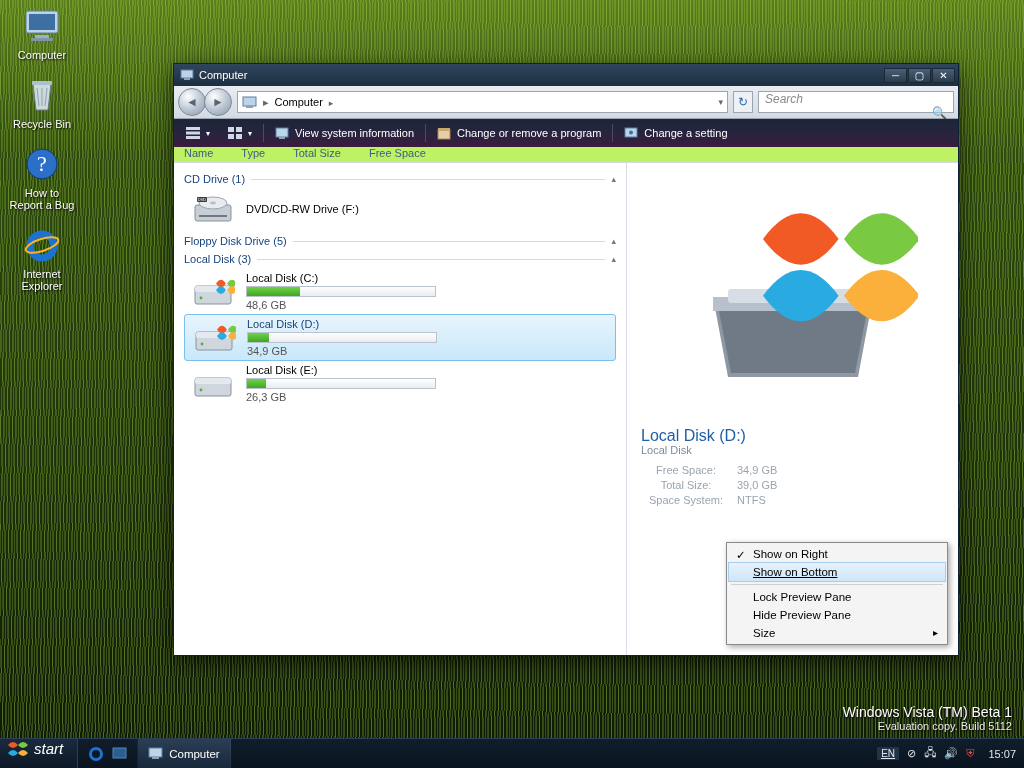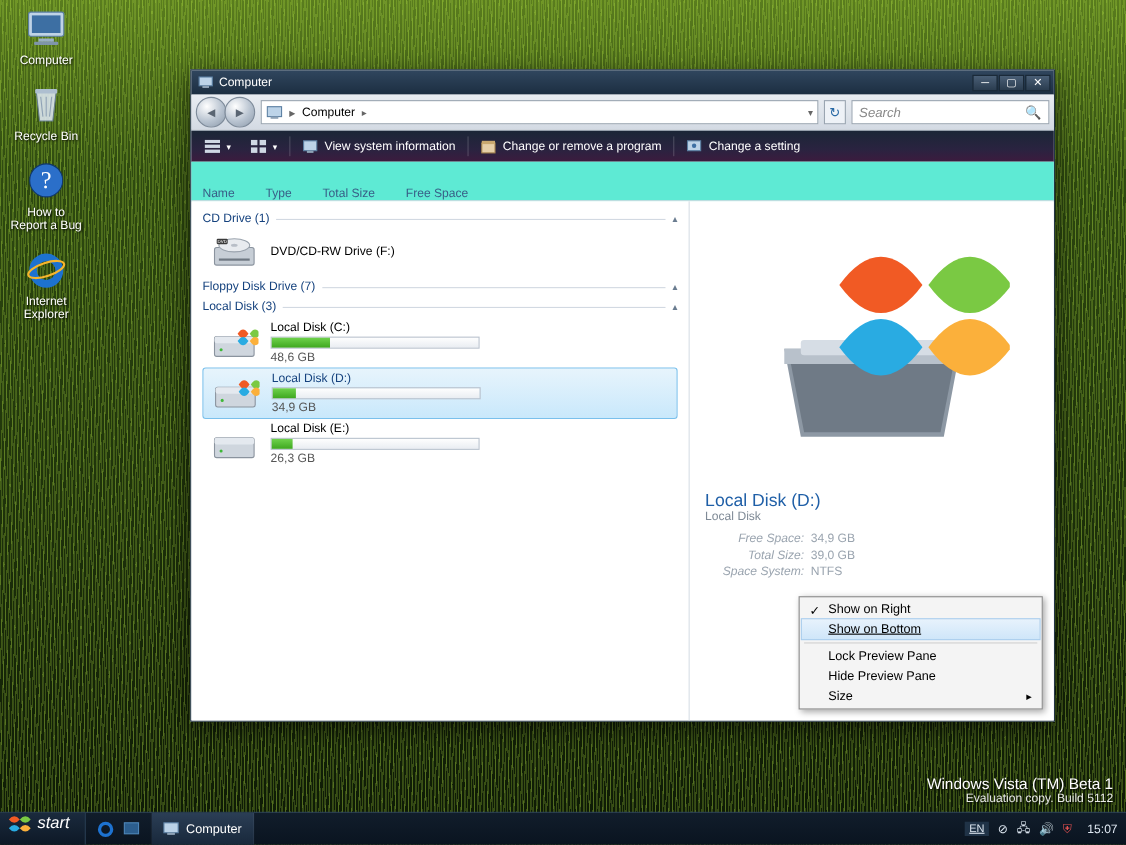--- a/index.html
+++ b/index.html
@@ -90,38 +90,38 @@
   color:#5a6572;
 }
 .nbtn + .nbtn { margin-left: -2px; }
 .addr-bar {
   flex:1; height: 22px; background:#fff; border:1px solid #9aa5b1;
   display:flex; align-items:center; padding: 0 4px; gap:6px; font-size:11px;
 }
 .addr-bar .crumb::after { content: "▸"; margin-left: 6px; color:#666; font-size:9px; }
 .addr-bar .drop { margin-left:auto; color:#666; font-size:9px; }
 .refresh-btn { width:20px; height:22px; border:1px solid #9aa5b1; background:#eef2f7; display:flex; align-items:center; justify-content:center; color:#2a6aa6; }
-.search-box { width: 180px; height:22px; border:1px solid #9aa5b1; background:#fff; display:flex; align-items:center; padding:0 6px; color:#888; font-style:italic; }
+.search-box { width: 196px; height:22px; border:1px solid #9aa5b1; background:#fff; display:flex; padding:0 6px; color:#888; font-style:italic;flex-direction:column; }
 .search-box .mag { margin-left:auto; color:#4a6ea0; font-style:normal; }
 
 .cmd-bar {
   height: 28px;
   background: linear-gradient(to bottom, #1b2637, #2a2340 60%, #3c1b3e);
   display:flex; align-items:center; gap:2px; padding:0 4px;
   color:#fff; font-size:11px;
 }
 .cmd-item { display:flex; align-items:center; gap:6px; padding:0 8px; height:22px; }
 .cmd-item .drop { font-size:8px; }
 .vsep { width:1px; height:18px; background: rgba(255,255,255,.18); margin:0 1px; }
 
 .col-head {
-  height:36px; border-bottom:1px solid #d5dbe3;
-  display:flex; align-items:flex-end; padding:0 10px; gap:28px;
+  height:16px; border-bottom:1px solid #d5dbe3;
+  display:flex; align-items:flex-start; padding:0 10px; gap:28px;
   color:#385f87; font-size:11px;
-  background: #5eead4;
+  background: #bef264;
 }
 .col-head span { cursor:default; }
 
 .content { flex:1; display:flex; background:#fff; min-height:0; }
 .listing { flex:1; overflow:auto; padding: 4px 10px; }
 .preview { width: 332px; border-left:1px solid #d8dee6; padding: 8px 14px; overflow:hidden; position:relative; display:flex; flex-direction:column; }
 .group-hd {
   display:flex; align-items:center; gap:6px;
   color:#15427e; font-size:11px; margin: 6px 0 4px;
 }
@@ -146,21 +146,21 @@
 
 .preview-big {
   flex:0 0 auto;
   height: 252px;
   display:flex; align-items:center; justify-content:center;
 }
 .preview-meta { margin-top: 4px; }
 .preview-meta .title { font-size: 16px; color:#1f5fa7; }
 .preview-meta .sub { font-size: 11px; color:#7f8a96; margin-top:-1px;}
 .meta-grid { display:grid; grid-template-columns: 90px auto; gap:3px 6px; margin-top:8px; font-size:11px;}
-.meta-grid .k { text-align:right; color:#9aa4af;font-style:italic;}
+.meta-grid .k { text-align:center; color:#9aa4af;}
 .meta-grid .v { color:#9aa4af;}
 
 
 .ctx {
   position:absolute; right: 10px; bottom: 10px;
   width: 222px;
   background:#f4f4f4; border:1px solid #8a8a8a;
   box-shadow: 2px 2px 6px rgba(0,0,0,.35);
   padding: 2px;
 }
@@ -341,21 +341,21 @@
               <rect x="6" y="4" width="10" height="5" rx="1" fill="#3a3a3a"></rect>
               <text x="11" y="8" text-anchor="middle" font-size="4" fill="#fff">DVD</text>
             </svg>
         </div>
         <div class="drive-txt">
             <span class="nm">DVD/CD-RW Drive (F:)</span>
           </div>
       </div>
 
       <div class="group-hd">
-        <span>Floppy Disk Drive (7)</span>
+        <span>Floppy Disk Drive (5)</span>
           <div class="line"></div>
           <span class="chev">▴</span>
       </div>
 
       <div class="group-hd">
         <span>Local Disk (3)</span>
           <div class="line"></div>
           <span class="chev">▴</span>
       </div>
 

